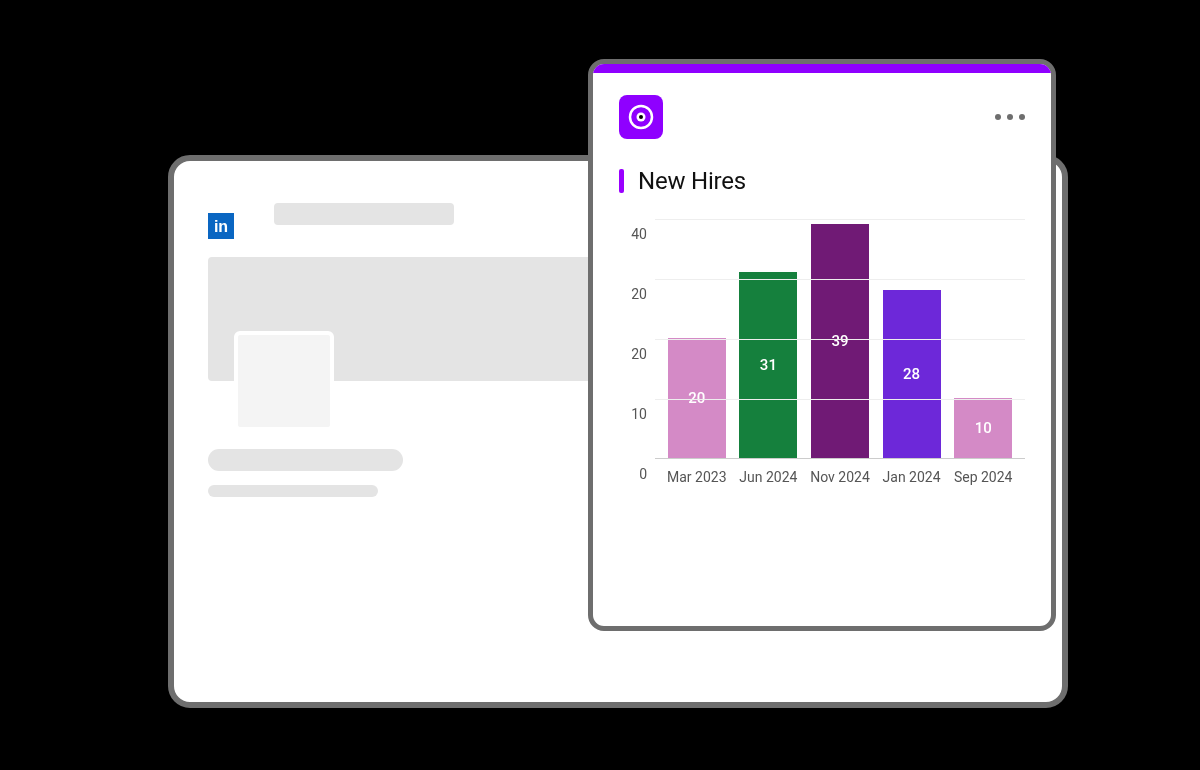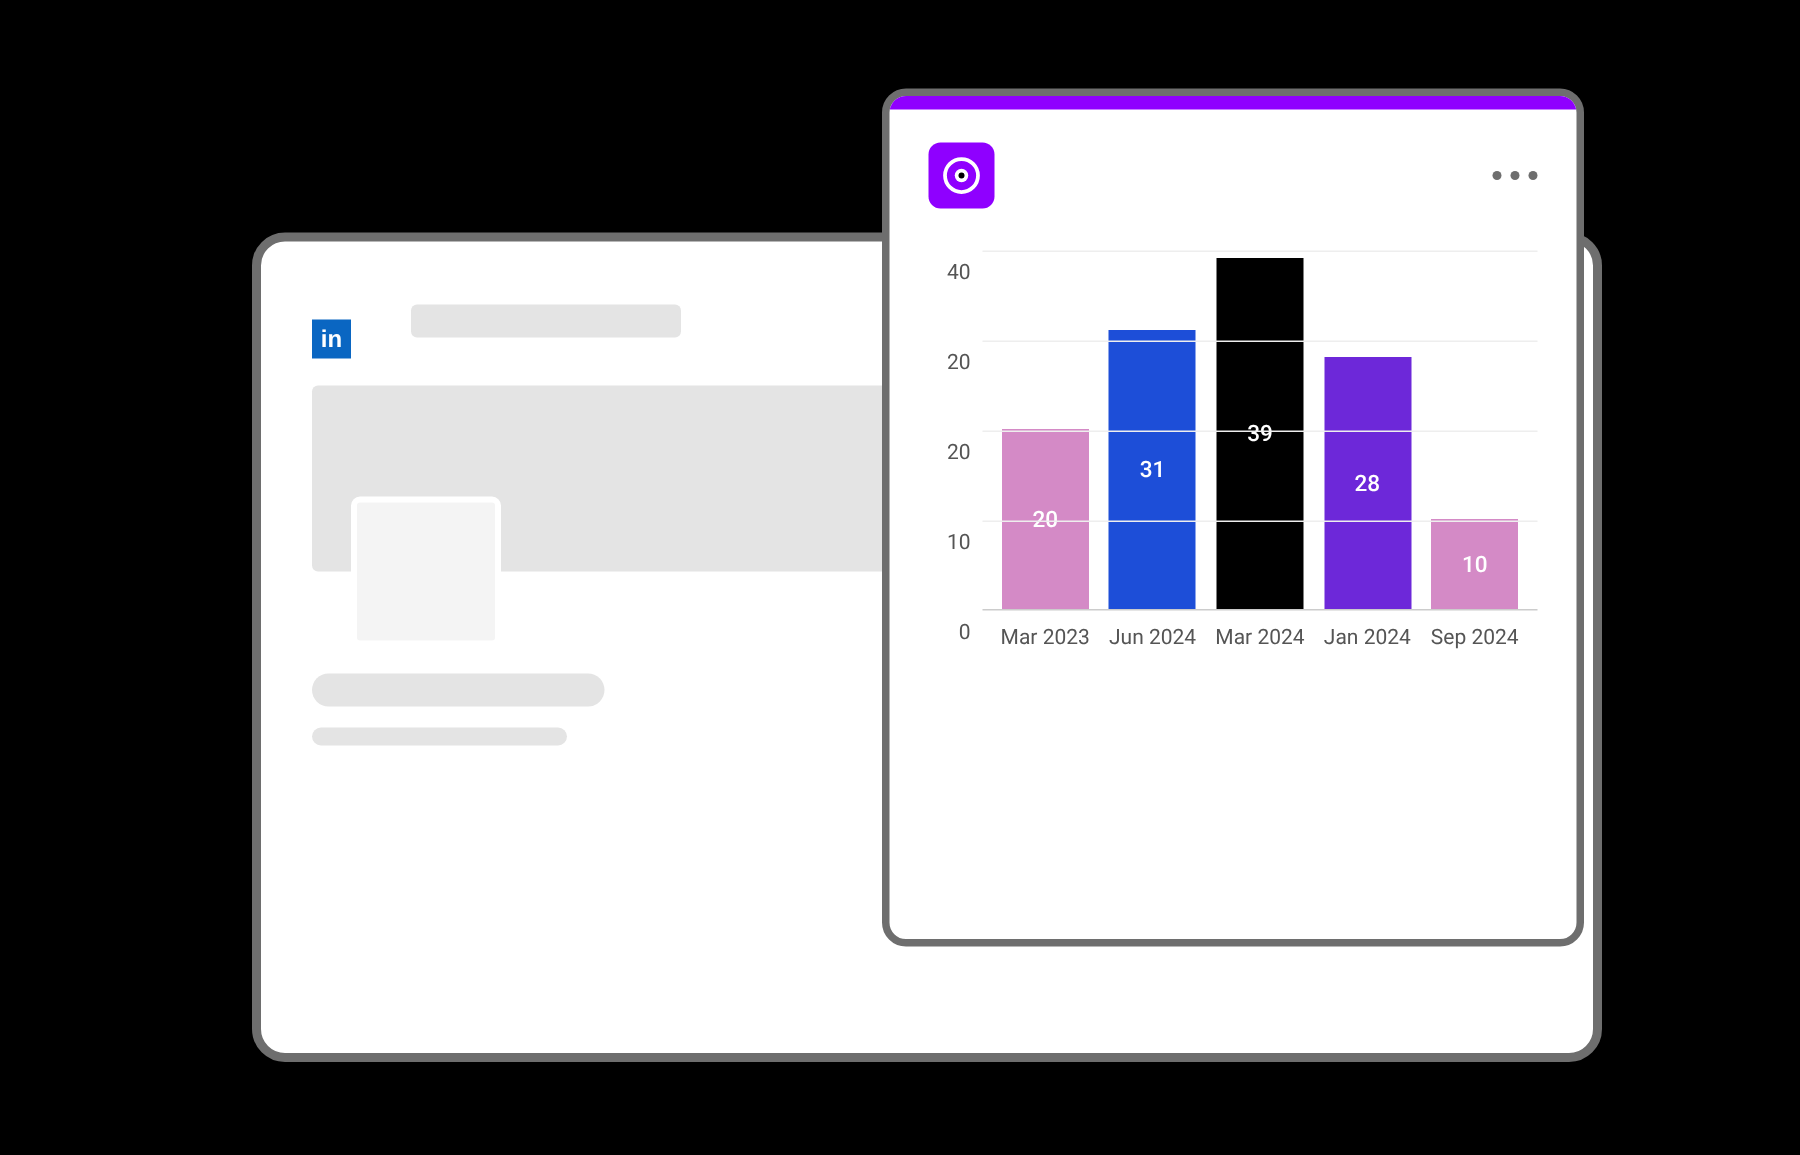--- a/index.html
+++ b/index.html
@@ -247,43 +247,47 @@
           <circle cx="14" cy="14" r="2" fill="#000"></circle>
         </svg>
       </div>
       <div class="more-dots">
         <span></span>
           <span></span>
           <span></span>
       </div>
     </div>
 
+    <div class="chart-title-row">
+      <div class="title-bar"></div>
+      <div class="chart-title">New Hires</div>
+    </div>
 
     <div class="chart-wrap">
       <div class="y-ticks" id="y-ticks">
           <div class="y-tick" style="top: 240px;">0</div>
           <div class="y-tick" style="top: 180px;">10</div>
           <div class="y-tick" style="top: 120px;">20</div>
           <div class="y-tick" style="top: 60px;">20</div>
           <div class="y-tick" style="top: 0px;">40</div>
         </div>
       <div class="plot" id="plot">
         <div class="bars-row" id="bars-row">
             <div class="bar-col">
               <div class="bar" style="height: 120px; background: rgb(212, 138, 198);">
                 <div class="bar-label" style="top: 51px;">20</div>
               </div>
             </div>
             <div class="bar-col">
-              <div class="bar" style="height: 186px; background: #1d4ed8;">
+              <div class="bar" style="height: 186px; background: #15803d;">
                 <div class="bar-label" style="top: 84px;">31</div>
               </div>
             </div>
             <div class="bar-col">
-              <div class="bar" style="height: 234px; background: #000000;">
+              <div class="bar" style="height: 234px; background: #701a75;">
                 <div class="bar-label" style="top: 108px;">39</div>
               </div>
             </div>
             <div class="bar-col">
               <div class="bar" style="height: 168px; background: #6d28d9;">
                 <div class="bar-label" style="top: 75px;">28</div>
               </div>
             </div>
             <div class="bar-col">
               <div class="bar" style="height: 60px; background: rgb(212, 138, 198);">
@@ -292,20 +296,20 @@
             </div>
           </div>
       <div class="gridline" style="top: 180px;"></div>
           <div class="gridline" style="top: 120px;"></div>
           <div class="gridline" style="top: 60px;"></div>
           <div class="gridline" style="top: 0px;"></div>
         </div>
       <div class="x-labels" id="x-labels">
           <div class="x-label">Mar 2023</div>
           <div class="x-label">Jun 2024</div>
-          <div class="x-label">Mar 2024</div>
+          <div class="x-label">Nov 2024</div>
           <div class="x-label">Jan 2024</div>
           <div class="x-label">Sep 2024</div>
         </div>
     </div>
 
   </div>
 </div>
 
 </body></html>

